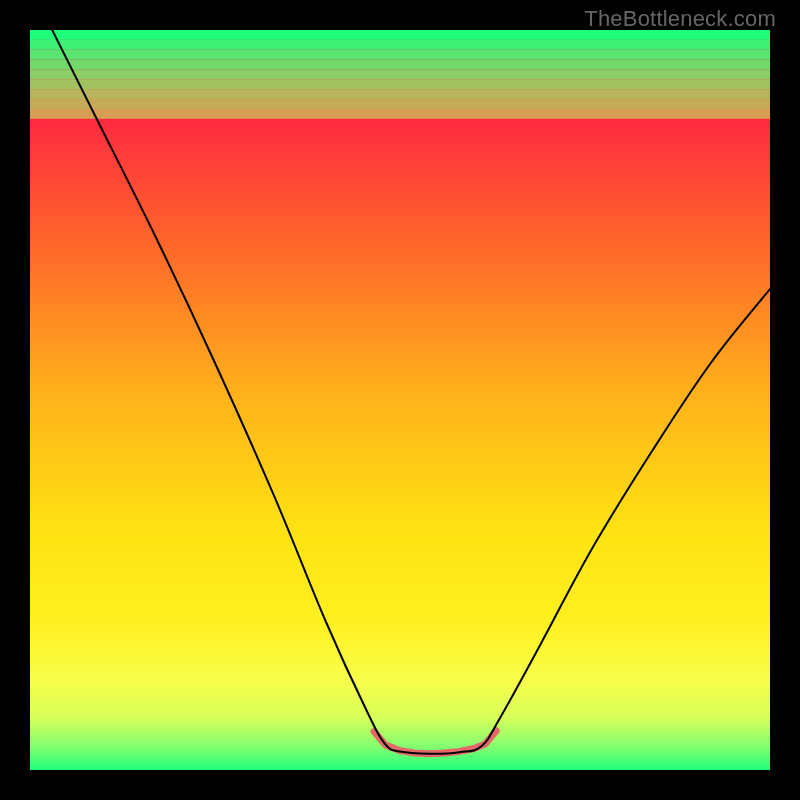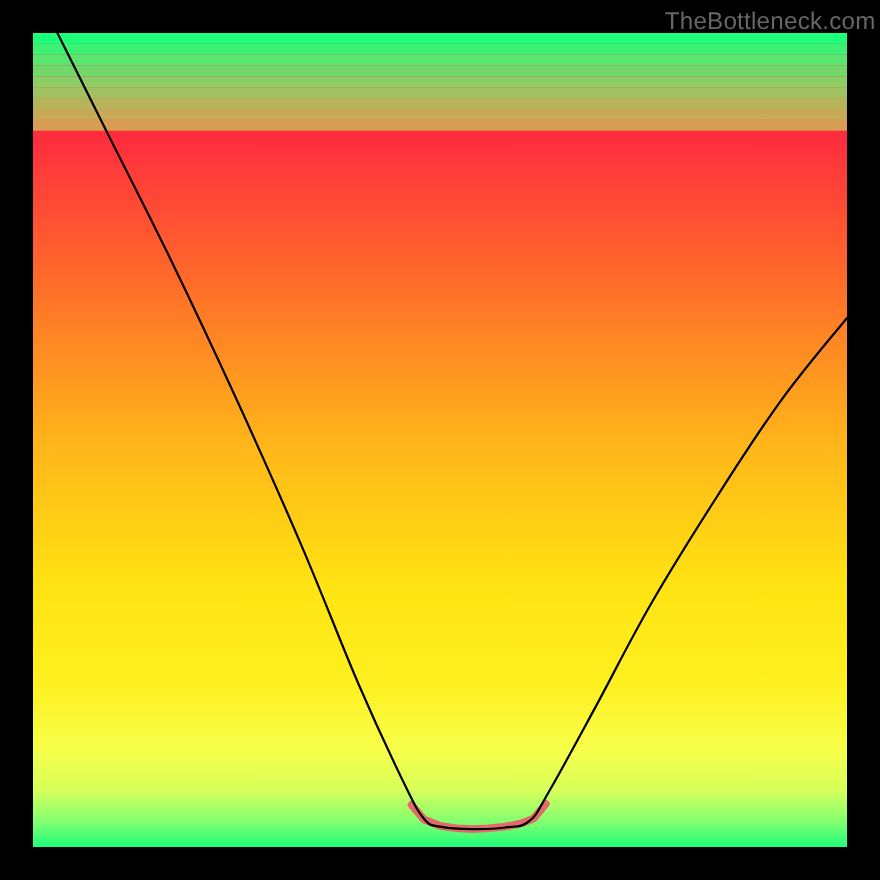--- a/index.html
+++ b/index.html
@@ -13,21 +13,21 @@
   }
   .frame {
     position: relative;
     width: 800px;
     height: 800px;
     background: #000;
   }
   .watermark {
     position: absolute;
     top: 6px;
-    right: 4px;
+    right: 24px;
     color: #666;
     font-size: 22px;
     font-weight: 500;
     letter-spacing: 0.2px;
     z-index: 20;
   }
   .plot {
     position: absolute;
     left: 30px;
     top: 30px;

